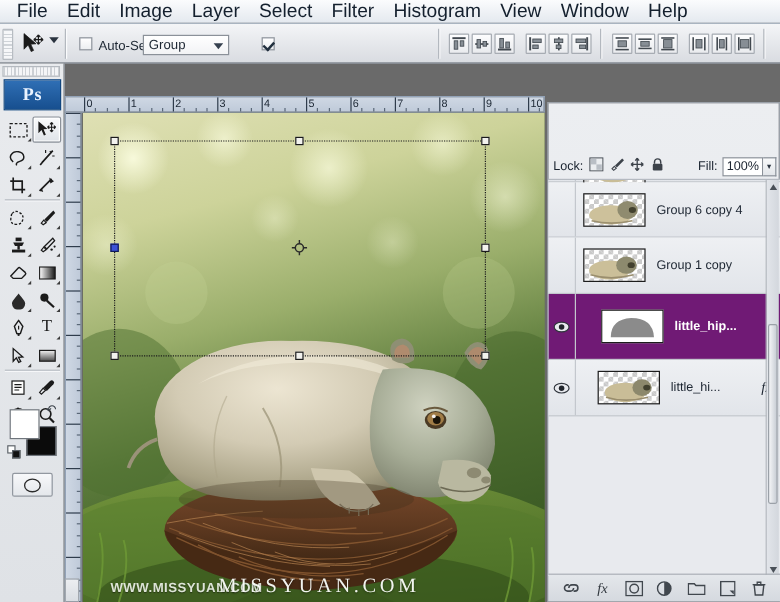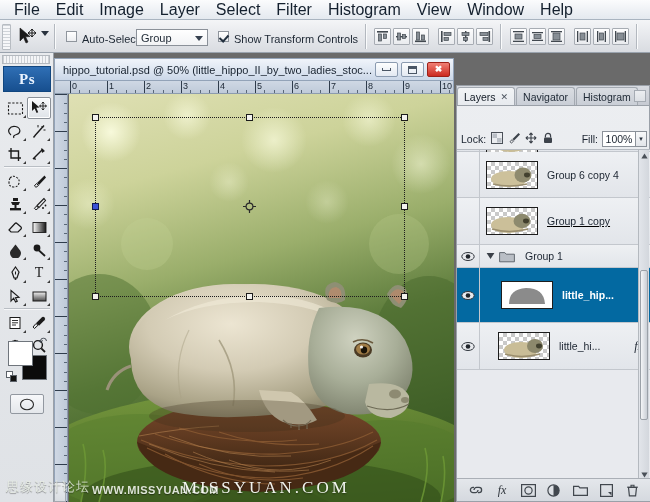--- a/index.html
+++ b/index.html
@@ -168,21 +168,21 @@
     font-size:10.5px;color:#1b2430;}
   .stepper{width:11px;height:16px;border:1px solid #8b9199;border-left:none;
     background:linear-gradient(#f8f9fa,#e2e5e9);box-sizing:border-box;
     display:flex;align-items:center;justify-content:center;}
 
   .layerlist{position:absolute;left:0;top:64px;width:194px;height:330px;
     overflow:hidden;background:#e8eaee;}
   .lrow{position:relative;width:194px;box-sizing:border-box;
     border-bottom:1px solid #c3c7cd;display:flex;align-items:center;
     background:linear-gradient(#eef0f3,#e2e5ea);}
-  .lrow.sel{background:#0369a1;}
+  .lrow.sel{background:#701a75;}
   .lrow.sel .lname{color:#ffffff;font-weight:bold;}
   .leye{width:22px;height:100%;display:flex;align-items:center;justify-content:center;
     border-right:1px solid #c3c7cd;flex:0 0 22px;}
   .eyebox{width:14px;height:13px;display:flex;align-items:center;justify-content:center;}
   .lthumbwrap{flex:0 0 auto;display:flex;align-items:center;padding-left:6px;}
   .lthumb{width:52px;height:28px;border:1px solid #1d1d1d;box-sizing:border-box;
     position:relative;overflow:hidden;
     background-image:
       linear-gradient(45deg,#c9c9c9 25%,transparent 25%,transparent 75%,#c9c9c9 75%),
       linear-gradient(45deg,#c9c9c9 25%,#fff 25%,#fff 75%,#c9c9c9 75%);
@@ -254,27 +254,26 @@
       </svg>
     </div>
     <div style="position:absolute;left:41px;top:11px;width:0;height:0;
          border-left:4px solid transparent;border-right:4px solid transparent;
          border-top:5px solid #2a333f;"></div>
 
     <div class="sep" style="left:54px;"></div>
 
     <div class="cbx" style="left:66px;top:11px;"></div>
     <div class="opt-label" style="left:82px;top:13px;">Auto-Select:</div>
-    <div class="selbox" style="left:136px;top:9px;width:72px;">
+    <div class="selbox" style="left:119px;top:9px;width:72px;">
       <span>Group</span>
       <span class="arr"></span>
     </div>
 
     <div class="cbx on" style="left:218px;top:11px;"></div>
-    <div class="opt-label" style="left:234px;top:13px;">Show Transform Controls</div>
 
     <div class="sep" style="left:365px;"></div>
 
     <div class="alignicon" style="left:374px;top:8px;">
       <svg width="15" height="15">
           <rect x="2" y="2" width="11" height="1.6" fill="#41484f"></rect>
           <rect x="3.5" y="5" width="3" height="7" fill="#878e95" stroke="#41484f" stroke-width=".7"></rect>
           <rect x="8.5" y="5" width="3" height="4.5" fill="#878e95" stroke="#41484f" stroke-width=".7"></rect>
         </svg>
     </div>
@@ -542,26 +541,20 @@
 
     <div class="qmask">
       <svg width="20" height="13">
           <ellipse cx="10" cy="6.5" rx="6.5" ry="5.3" fill="none" stroke="#2b2b2b" stroke-width="1.1"></ellipse>
         </svg>
     </div>
   </div>
 
   <div class="docwin">
 
-    <div class="doc-title">
-      <div class="ttxt">hippo_tutorial.psd @ 50% (little_hippo_II_by_two_ladies_stoc...</div>
-      <div class="winbtn min"></div>
-      <div class="winbtn max"></div>
-      <div class="winbtn close"></div>
-    </div>
 
     <div class="ruler-h" id="ruler-h">
         <div class="tickmaj" style="left: 15px;"></div>
         <div class="rlab" style="left: 17px;">0</div>
         <div class="tickmin" style="left: 24.25px;"></div>
         <div class="tickmin" style="left: 33.5px;"></div>
         <div class="tickmin" style="left: 42.75px;"></div>
         <div class="tickmaj" style="left: 52px;"></div>
         <div class="rlab" style="left: 54px;">1</div>
         <div class="tickmin" style="left: 61.25px;"></div>
@@ -798,33 +791,20 @@
             </svg>
         </div>
       </div>
     </div>
   </div>
 
   <div class="statusgrip"></div>
 
   <div class="panel">
 
-    <div class="ptabs">
-      <div class="ptab active">
-        <span>Layers</span>
-        <span class="x">✕</span>
-      </div>
-      <div class="ptab">
-        <span>Navigator</span>
-      </div>
-      <div class="ptab">
-        <span>Histogram</span>
-      </div>
-      <div class="pmenu"></div>
-    </div>
 
 
     <div class="prow plock">
       <span>Lock:</span>
       <span style="margin-left:5px;display:flex;align-items:center;gap:5px;">
         <span>
           <svg width="12" height="12">
               <rect x="0.5" y="0.5" width="11" height="11" fill="none" stroke="#4a5058" stroke-width="1"></rect>
               <rect x="1.5" y="1.5" width="4.5" height="4.5" fill="#b9bec5"></rect>
               <rect x="6" y="6" width="4.5" height="4.5" fill="#b9bec5"></rect>
@@ -886,58 +866,37 @@
               <ellipse cx="36" cy="13" rx="8.5" ry="7.4" fill="#8f8b6f"></ellipse>
               <ellipse cx="40" cy="13" rx="3" ry="2.4" fill="#43412f"></ellipse>
               <path d="M6 22 q16 4 34 0" stroke="#9c9070" stroke-width="1.4" fill="none"></path>
             </svg>
           </div>
         </div>
         <div class="lname">Group 6 copy 4</div>
       </div>
 
 
-      <div class="lrow" style="height:47px;text-decoration:underline;">
+      <div class="lrow" style="height:47px;">
         <div class="leye">
           <div class="eyebox"></div>
         </div>
         <div class="lthumbwrap">
           <div class="lthumb">
             <svg width="50" height="26" viewBox="0 0 50 26">
               <ellipse cx="21" cy="17" rx="17" ry="8" fill="#cbbf99"></ellipse>
               <ellipse cx="35" cy="13" rx="8.5" ry="7.2" fill="#8d8a6e"></ellipse>
               <ellipse cx="39" cy="13" rx="3" ry="2.4" fill="#42402e"></ellipse>
               <path d="M5 21 q17 5 36 0" stroke="#9a8e6e" stroke-width="1.4" fill="none"></path>
             </svg>
           </div>
         </div>
         <div class="lname">Group 1 copy</div>
       </div>
 
-      <div class="lrow" style="height:23px;">
-        <div class="leye">
-          <div class="eyebox">
-            <svg width="14" height="11">
-                <ellipse cx="7" cy="5.5" rx="6.2" ry="4" fill="#e8eaee" stroke="#30363d" stroke-width="1"></ellipse>
-                <circle cx="7" cy="5.5" r="2.3" fill="#20252b"></circle>
-              </svg>
-          </div>
-        </div>
-        <div class="ltri">
-          <svg width="9" height="8">
-              <path d="M0.6 1 L8.4 1 L4.5 7 z" fill="#3b4149"></path>
-            </svg>
-        </div>
-        <div class="lfolder">
-          <svg width="17" height="13">
-              <path d="M0.6 2.6 h5.2 l1.4 1.6 h8.2 v7.6 h-14.8 z" fill="#b9bec5" stroke="#565c64" stroke-width=".9"></path>
-            </svg>
-        </div>
-        <div class="lname">Group 1</div>
-      </div>
 
       <div class="lrow sel" style="height:55px;">
         <div class="leye">
           <div class="eyebox">
             <svg width="14" height="11">
                 <ellipse cx="7" cy="5.5" rx="6.2" ry="4" fill="#e8eaee" stroke="#30363d" stroke-width="1"></ellipse>
                 <circle cx="7" cy="5.5" r="2.3" fill="#20252b"></circle>
               </svg>
           </div>
         </div>
@@ -1027,17 +986,16 @@
       <div class="pbtn">
         <svg width="13" height="13">
             <path d="M2.5 3.5 h8 l-0.9 8.4 h-6.2 z" fill="none" stroke="#41474e" stroke-width="1.2"></path>
             <path d="M1.2 3.2 h10.6" stroke="#41474e" stroke-width="1.2"></path>
             <path d="M5 1.2 h3 v2 h-3 z" fill="none" stroke="#41474e" stroke-width="1.1"></path>
           </svg>
       </div>
     </div>
   </div>
 
-  <div class="wm wm-cn">思缘设计论坛</div>
   <div class="wm wm-my">WWW.MISSYUAN.COM</div>
   <div class="wm wm-alf">MISSYUAN.COM</div>
 
 </div>
 
 </body></html>

